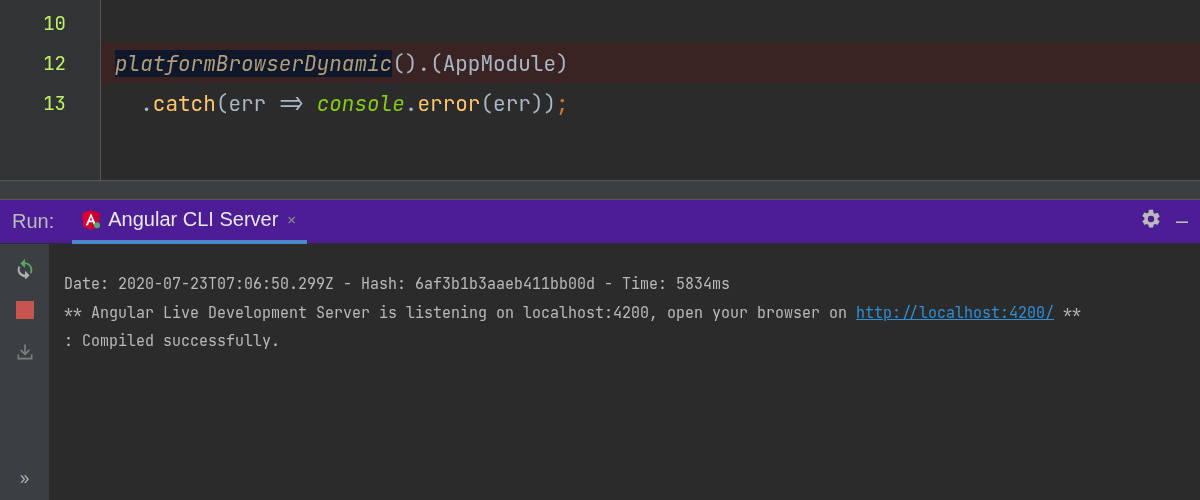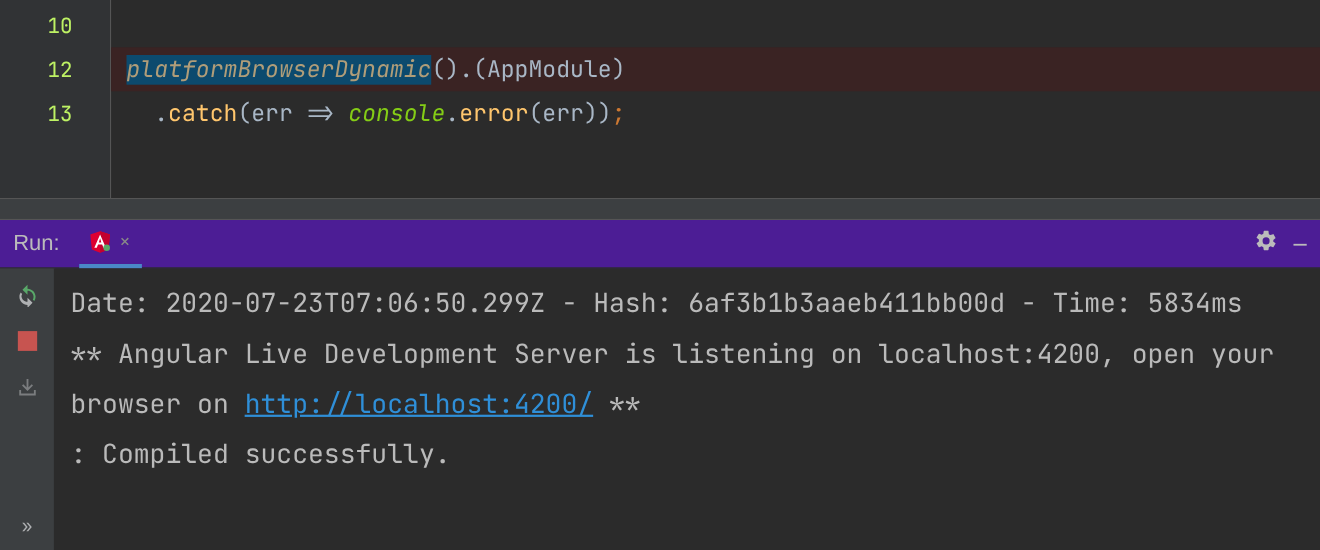--- a/index.html
+++ b/index.html
@@ -69,21 +69,21 @@
   background: #3a2323;
 }
 .hl-func-call { color: #b09d79; font-style: italic; }
 .hl-func { color: #ffc66d; }
 .hl-paren { color: #a9b7c6; }
 .hl-dot { color: #a9b7c6; }
 .hl-param { color: #a9b7c6; }
 .hl-const { color: #84cc16; font-style: italic; }
 .hl-arrow { color: #a9b7c6; }
 .hl-semi { color: #cc7832; }
-.hl-bp-highlight { background: #0c4a6e; }
+.hl-bp-highlight { background: #0f172a; }
 
 
 .divider {
   height: 20px;
   background: #3c3f41;
   border-top: 1px solid #555;
   border-bottom: 1px solid #555;
 }
 
 
@@ -152,22 +152,22 @@
   width: 24px;
   height: 24px;
   display: flex;
   align-items: center;
   justify-content: center;
   cursor: pointer;
   color: #afb1b3;
 }
 .run-console {
   flex: 1;
-  padding: 10px 14px;
-  font-size: 24px;
+  padding: 26px 14px;
+  font-size: 15px;
   line-height: 1.9;
   color: #bababa;
   white-space: pre-wrap;
   word-break: break-all;
 }
 .console-link {
   color: #2f8fd8;
   text-decoration: underline;
   cursor: pointer;
 }
@@ -211,20 +211,21 @@
   <span class="run-label">Run:</span>
   <div class="tab">
     <span class="angular-icon">
       <svg width="18" height="20" viewBox="0 0 24 26">
           <path d="M12 0 L24 4 L22 22 L12 26 L2 22 L0 4 Z" fill="#dd0031"></path>
           <path d="M12 0 L12 26 L22 22 L24 4 Z" fill="#c3002f"></path>
           <path d="M12 4 L5 20 L8 20 L9.5 16 L14.5 16 L16 20 L19 20 Z M12 8.5 L13.5 13.5 L10.5 13.5 Z" fill="#fff"></path>
           <circle cx="20" cy="20" r="4" fill="#59a869"></circle>
         </svg>
     </span>
+    <span class="tab-title">Angular CLI Server</span>
     <span class="tab-close">×</span>
   </div>
   <div class="spacer"></div>
   <span class="gear">
     <svg width="22" height="22" viewBox="0 0 24 24" fill="currentColor">
         <path d="M19.14,12.94a7,7,0,0,0,.05-.94,7,7,0,0,0-.05-.94l2.03-1.58a.5.5,0,0,0,.12-.64l-1.92-3.32a.5.5,0,0,0-.61-.22l-2.39.96a7,7,0,0,0-1.62-.94l-.36-2.54A.5.5,0,0,0,13.9,2h-3.8a.5.5,0,0,0-.49.42L9.25,4.96a7,7,0,0,0-1.62.94l-2.39-.96a.5.5,0,0,0-.61.22L2.71,8.48a.5.5,0,0,0,.12.64l2.03,1.58a7,7,0,0,0-.05.94,7,7,0,0,0,.05.94L2.83,14.16a.5.5,0,0,0-.12.64l1.92,3.32a.5.5,0,0,0,.61.22l2.39-.96a7,7,0,0,0,1.62.94l.36,2.54a.5.5,0,0,0,.49.42h3.8a.5.5,0,0,0,.49-.42l.36-2.54a7,7,0,0,0,1.62-.94l2.39.96a.5.5,0,0,0,.61-.22l1.92-3.32a.5.5,0,0,0-.12-.64ZM12,15.5A3.5,3.5,0,1,1,15.5,12,3.5,3.5,0,0,1,12,15.5Z"></path>
       </svg>
   </span>
   <span class="hide-btn">—</span>
 </div>

